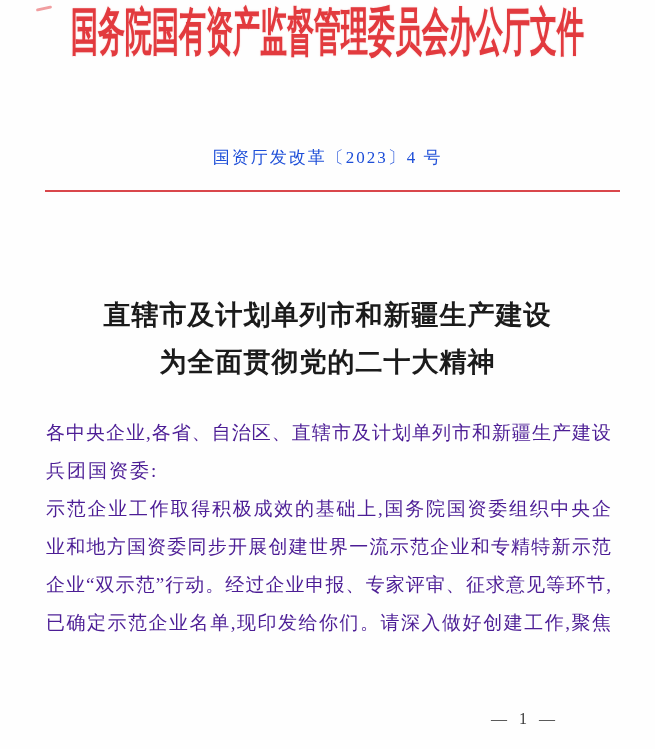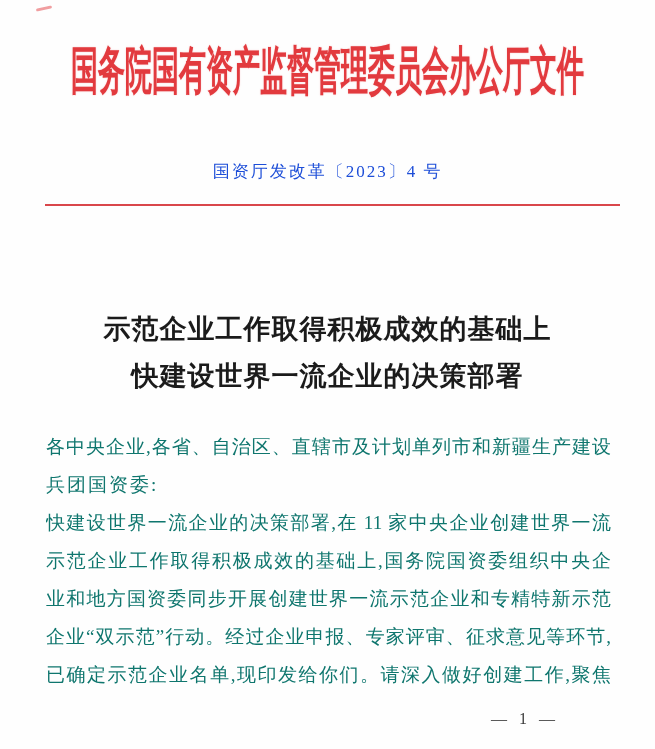--- a/index.html
+++ b/index.html
@@ -22,24 +22,23 @@
     left: 36px;
     top: 7px;
     width: 16px;
     height: 3px;
     background: rgba(228, 62, 66, 0.5);
     transform: rotate(-12deg);
     border-radius: 2px;
   }
   
   .masthead-wrap {
-    margin-top: 40px;
+    margin-top: 26px;
     height: 62px;
     display: flex;
-    align-items: center;
     justify-content: center;
   }
   .masthead {
     font-size: 27px;
     font-weight: bold;
     color: #e23a3e;
     white-space: nowrap;
     letter-spacing: 0px;
     transform: scaleY(1.9);
     transform-origin: center;
@@ -64,21 +63,21 @@
     font-weight: bold;
     font-size: 27px;
     line-height: 47px;
     color: #1b1b1b;
     letter-spacing: 1px;
   }
   .body-block {
     margin-top: 28px;
     padding: 0 44px 0 46px;
     font-size: 19px;
-    color: #0f766e;
+    color: #4c1d95;
   }
   .body-line {
     line-height: 38px;
     height: 38px;
     text-align: justify;
     text-align-last: justify;
     white-space: nowrap;
     overflow: hidden;
   }
   .body-line.align-left {
@@ -107,29 +106,28 @@
 
   <div class="masthead-wrap">
     <div class="masthead">国务院国有资产监督管理委员会办公厅文件</div>
   </div>
 
   <div class="doc-number">国资厅发改革〔2023〕4 号</div>
 
   <div class="red-rule"></div>
 
   <div class="doc-title">
-    <div>示范企业工作取得积极成效的基础上</div>
-    <div>快建设世界一流企业的决策部署</div>
+    <div>直辖市及计划单列市和新疆生产建设</div>
+    <div>为全面贯彻党的二十大精神</div>
   </div>
 
   <div class="body-block">
     <div class="body-line">各中央企业,各省、自治区、直辖市及计划单列市和新疆生产建设</div>
     <div class="body-line align-left">兵团国资委:</div>
 
-    <div class="body-line">快建设世界一流企业的决策部署,在 11 家中央企业创建世界一流</div>
     <div class="body-line">示范企业工作取得积极成效的基础上,国务院国资委组织中央企</div>
     <div class="body-line">业和地方国资委同步开展创建世界一流示范企业和专精特新示范</div>
     <div class="body-line">企业“双示范”行动。经过企业申报、专家评审、征求意见等环节,</div>
     <div class="body-line">已确定示范企业名单,现印发给你们。请深入做好创建工作,聚焦</div>
   </div>
 
   <div class="page-number">— 1 —</div>
 
 </div>
 

